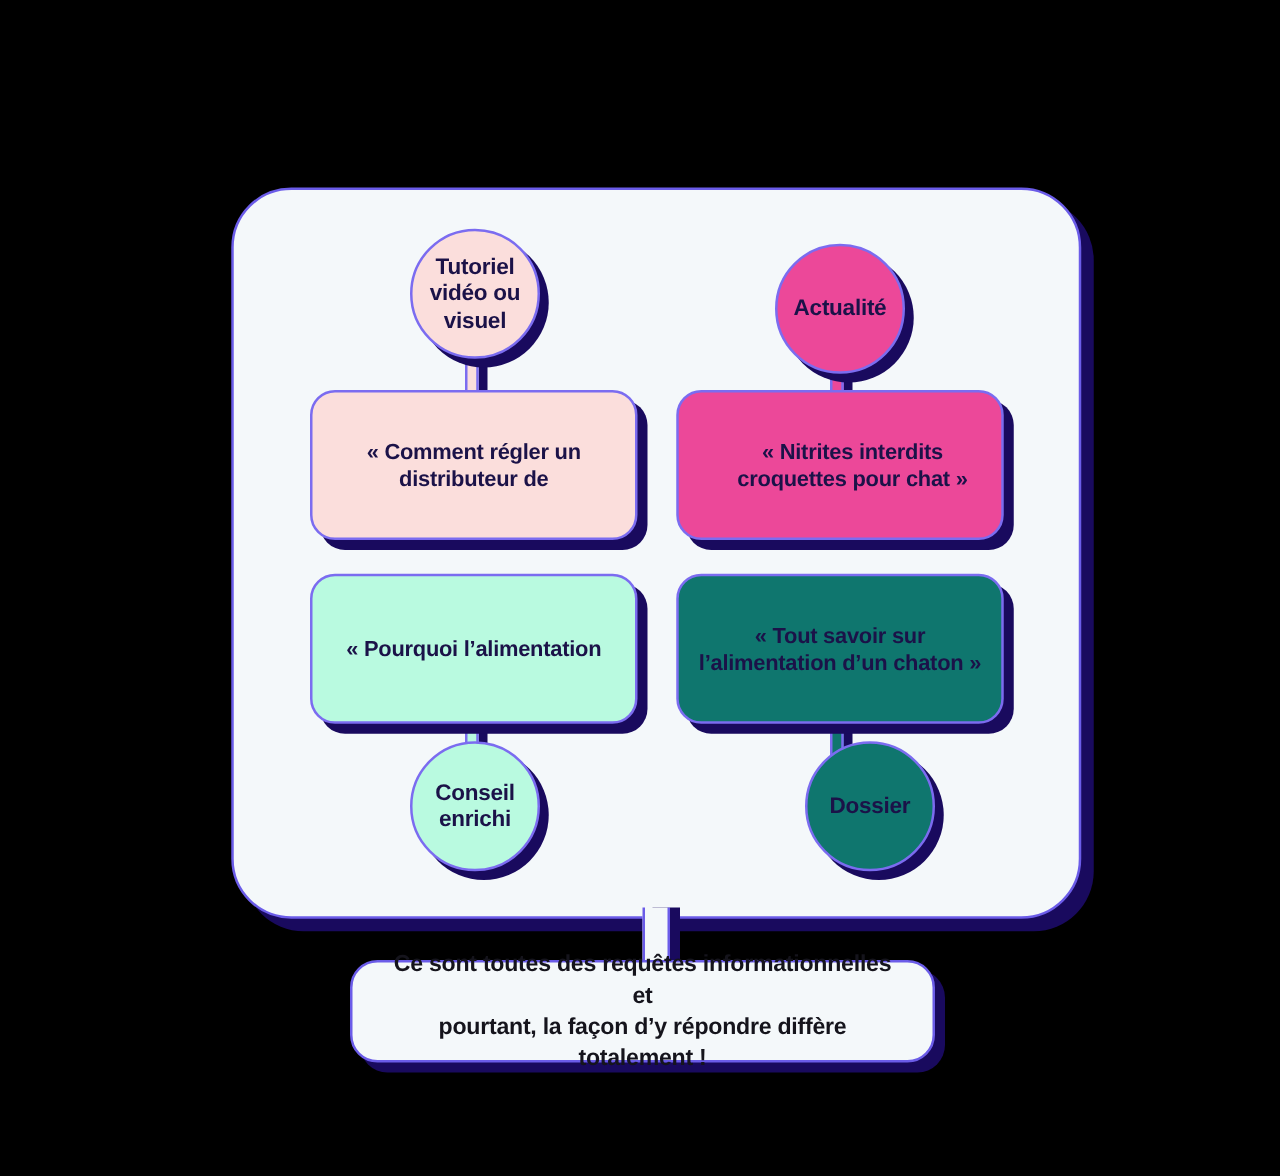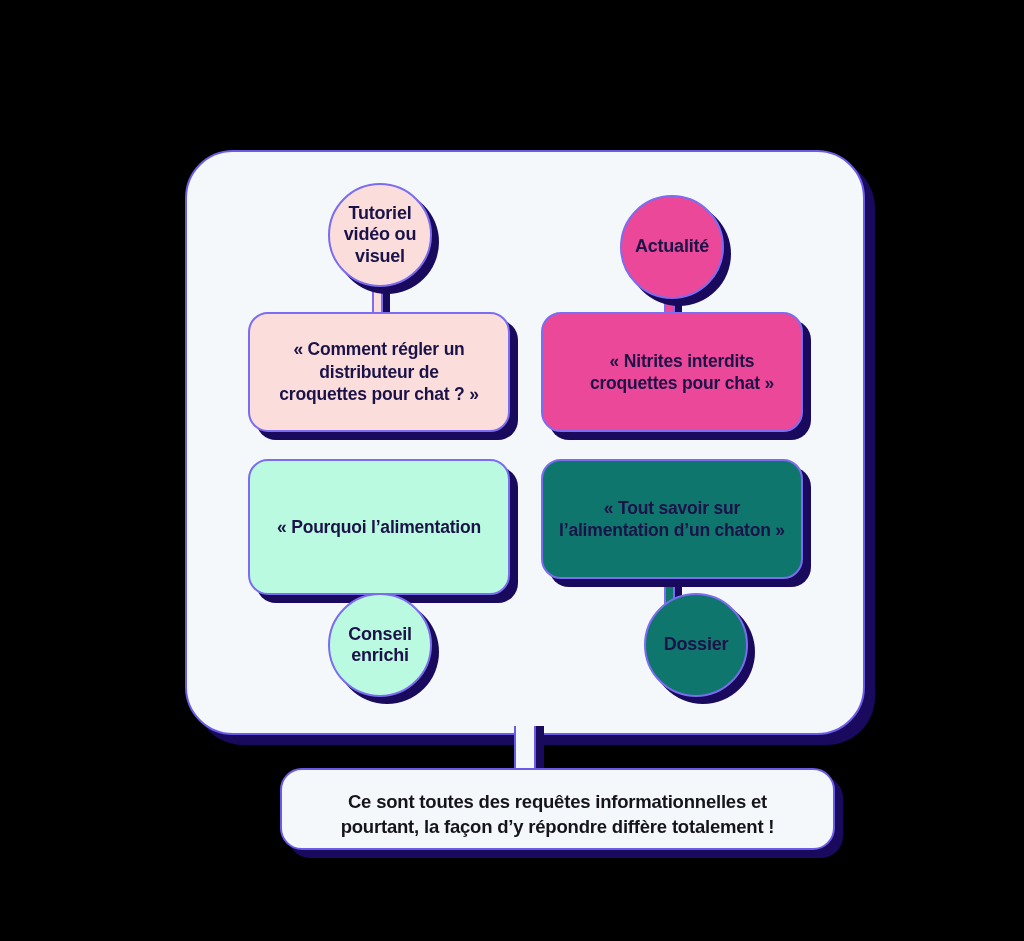--- a/index.html
+++ b/index.html
@@ -68,33 +68,33 @@
   
   .t-pink   { background: #fbdedc; }
   .t-orange { background: #ec4899; }
   .t-green  { background: #b9fae0; }
   .t-cyan   { background: #0f766e; }
 
   
   .caption {
     position: absolute;
     left: 280px; top: 768px;
-    width: 555px; height: 82px;
+    width: 468px; height: 82px;
     background: #f4f8fa;
     border: 2px solid #6b5ce8;
     border-radius: 22px;
     box-shadow: 8px 8px 0 0 #190a5e;
-    display: flex; justify-content: center;
+    display: flex; align-items: center; justify-content: center;
     text-align: center;
     color: #15141c;
     font-weight: 700;
     font-size: 18.5px;
     line-height: 1.35;
     letter-spacing: -0.2px;
-    padding: 20px 26px;
+    padding: 6px 26px;
     z-index: 6;
   }
   .caption-tail {
     position: absolute;
     left: 514px; top: 726px;
     width: 22px; height: 46px;
     background: #f4f8fa;
     border-left: 2px solid #6b5ce8;
     border-right: 2px solid #6b5ce8;
     box-shadow: 8px 0 0 0 #190a5e;
@@ -114,21 +114,20 @@
       <span>
         <span>Tutoriel</span><br>
         <span>vidéo ou</span><br>
         <span>visuel</span>
       </span>
     </div>
     <div class="qbox t-pink" style="left:248px; top:312px; width:262px; height:120px;align-items:center;">
       <span>
         <span>« Comment régler un</span><br>
         <span>distributeur de</span><br>
-        <span>croquettes pour chat ? »</span>
       </span>
     </div>
   </div>
 
   <div class="node">
     <div class="stem t-orange" style="left:664px; top:262px; height:62px;"></div>
     <div class="bubble t-orange" style="left:620px; top:195px; width:104px; height:104px;">
       <span>
         <span>Actualité</span>
       </span>
@@ -136,21 +135,21 @@
     <div class="qbox t-orange" style="left:541px; top:312px; width:262px; height:120px;padding-left:36px;">
       <span>
         <span>« Nitrites interdits</span><br>
         <span>croquettes pour chat »</span>
       </span>
     </div>
   </div>
 
   <div class="node">
     <div class="stem t-green" style="left:372px; top:566px; height:56px;"></div>
-    <div class="qbox t-green" style="left:248px; top:459px; width:262px; height:136px;">
+    <div class="qbox t-green" style="left:248px; top:459px; width:262px; height:120px;">
       <span>
         <span>« Pourquoi l’alimentation</span><br>
       </span>
     </div>
     <div class="bubble t-green" style="left:328px; top:593px; width:104px; height:104px;">
       <span>
         <span>Conseil</span><br>
         <span>enrichi</span>
       </span>
     </div>

